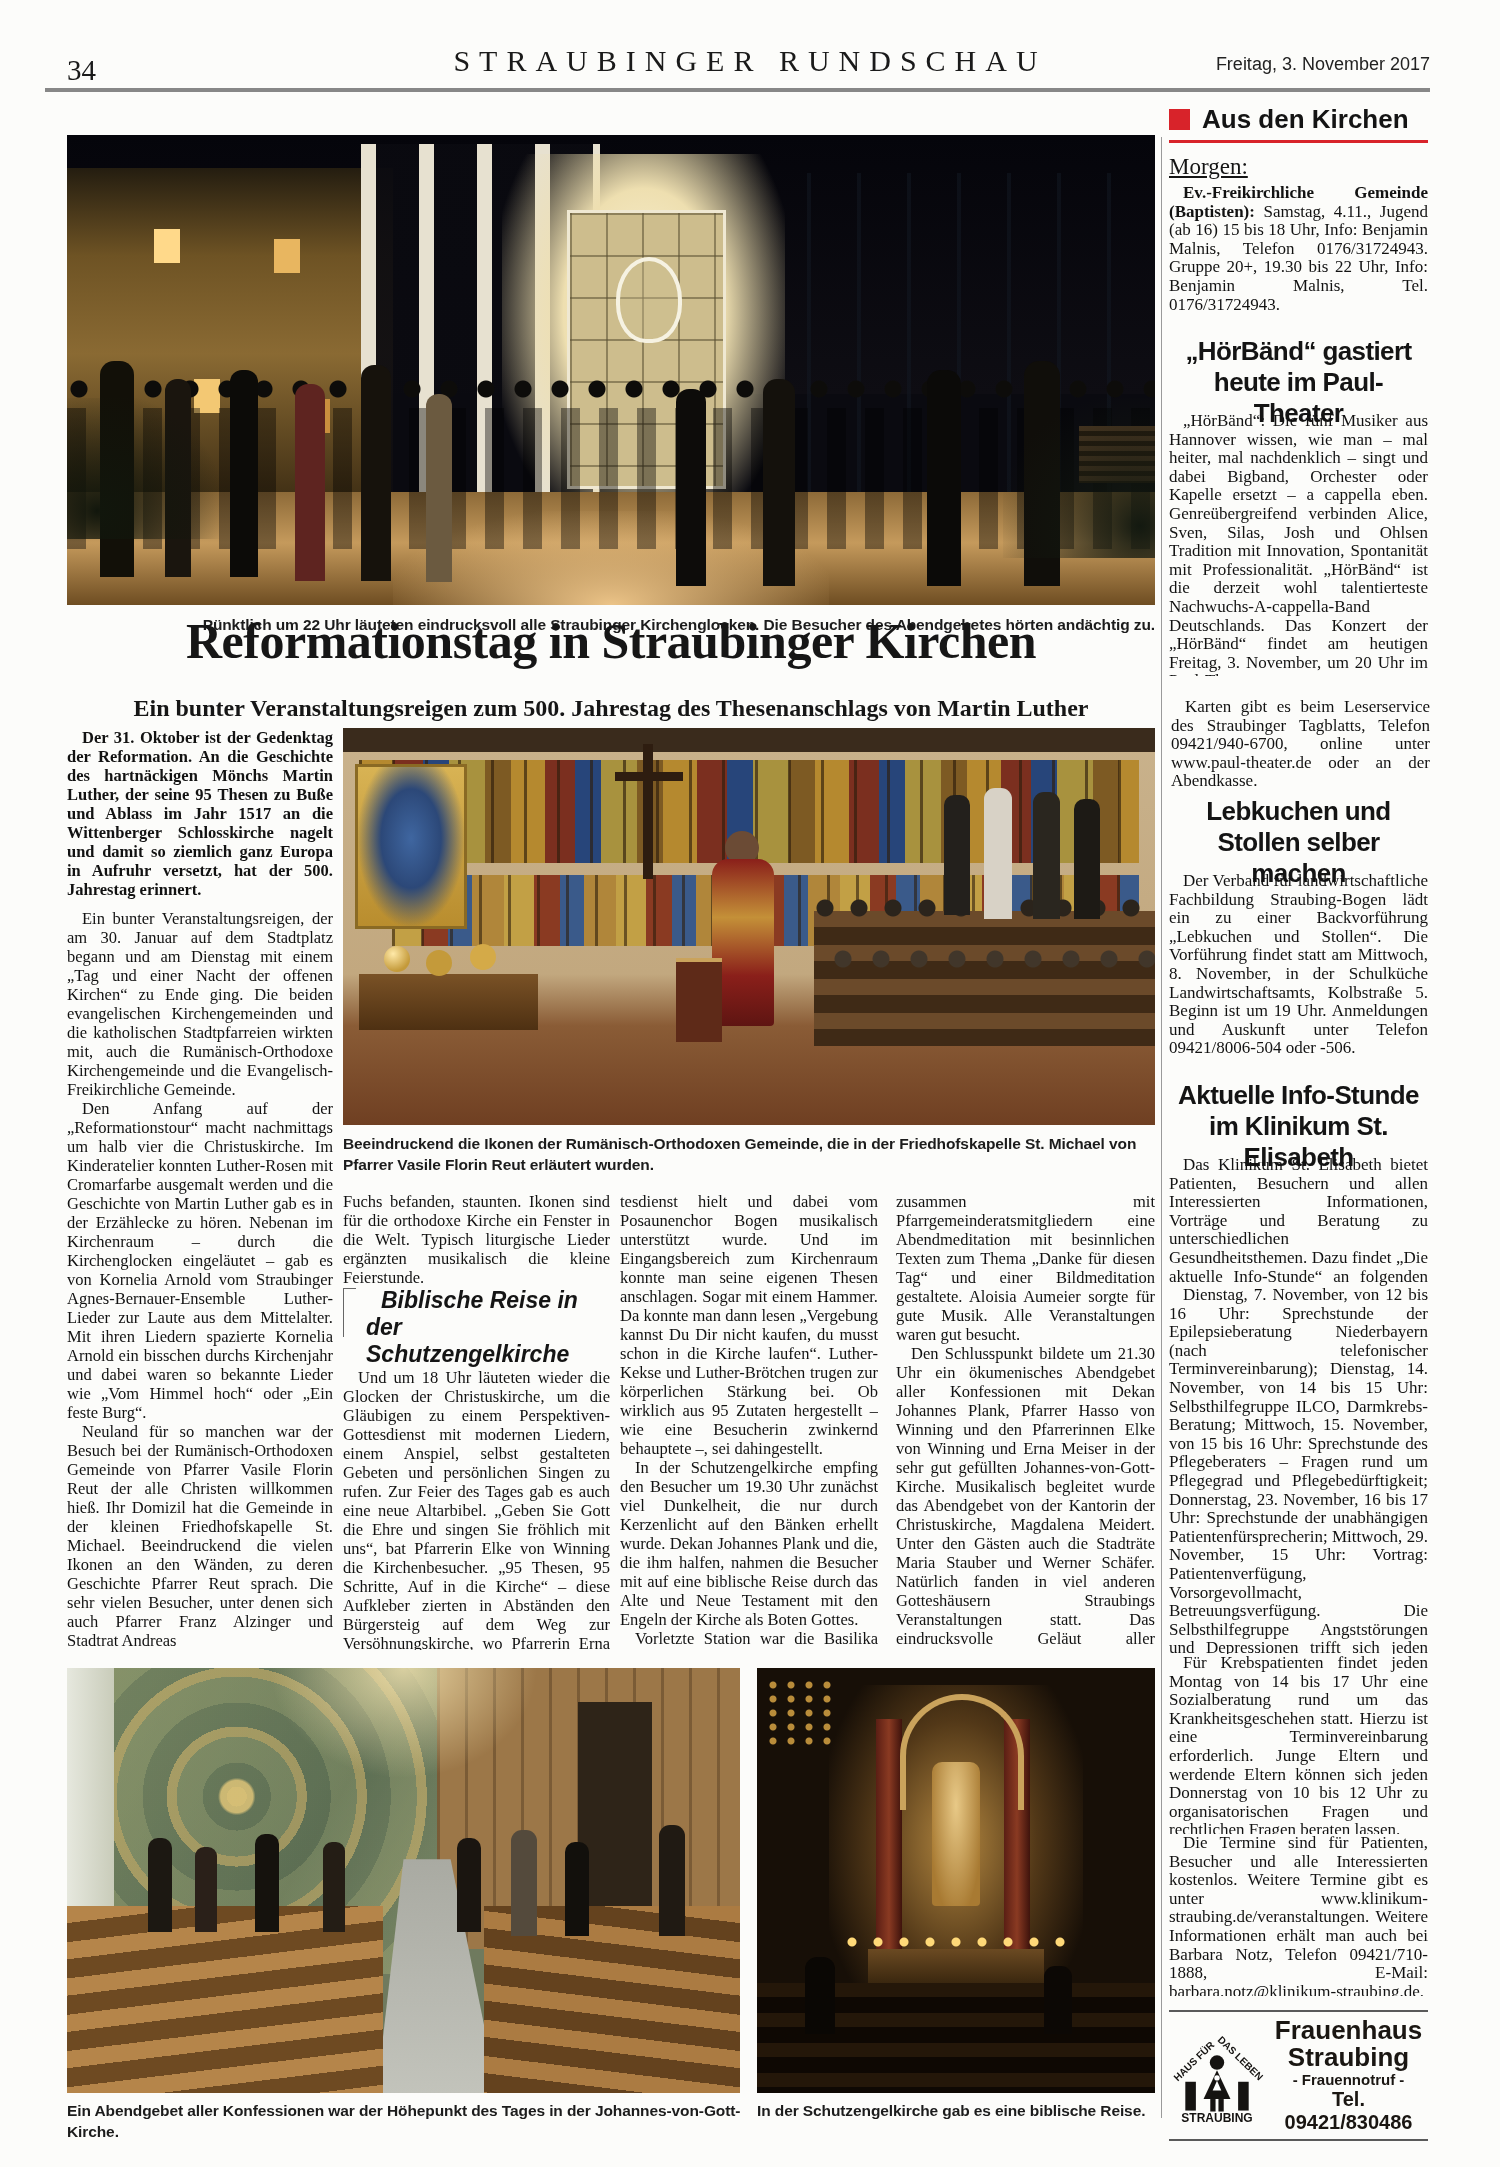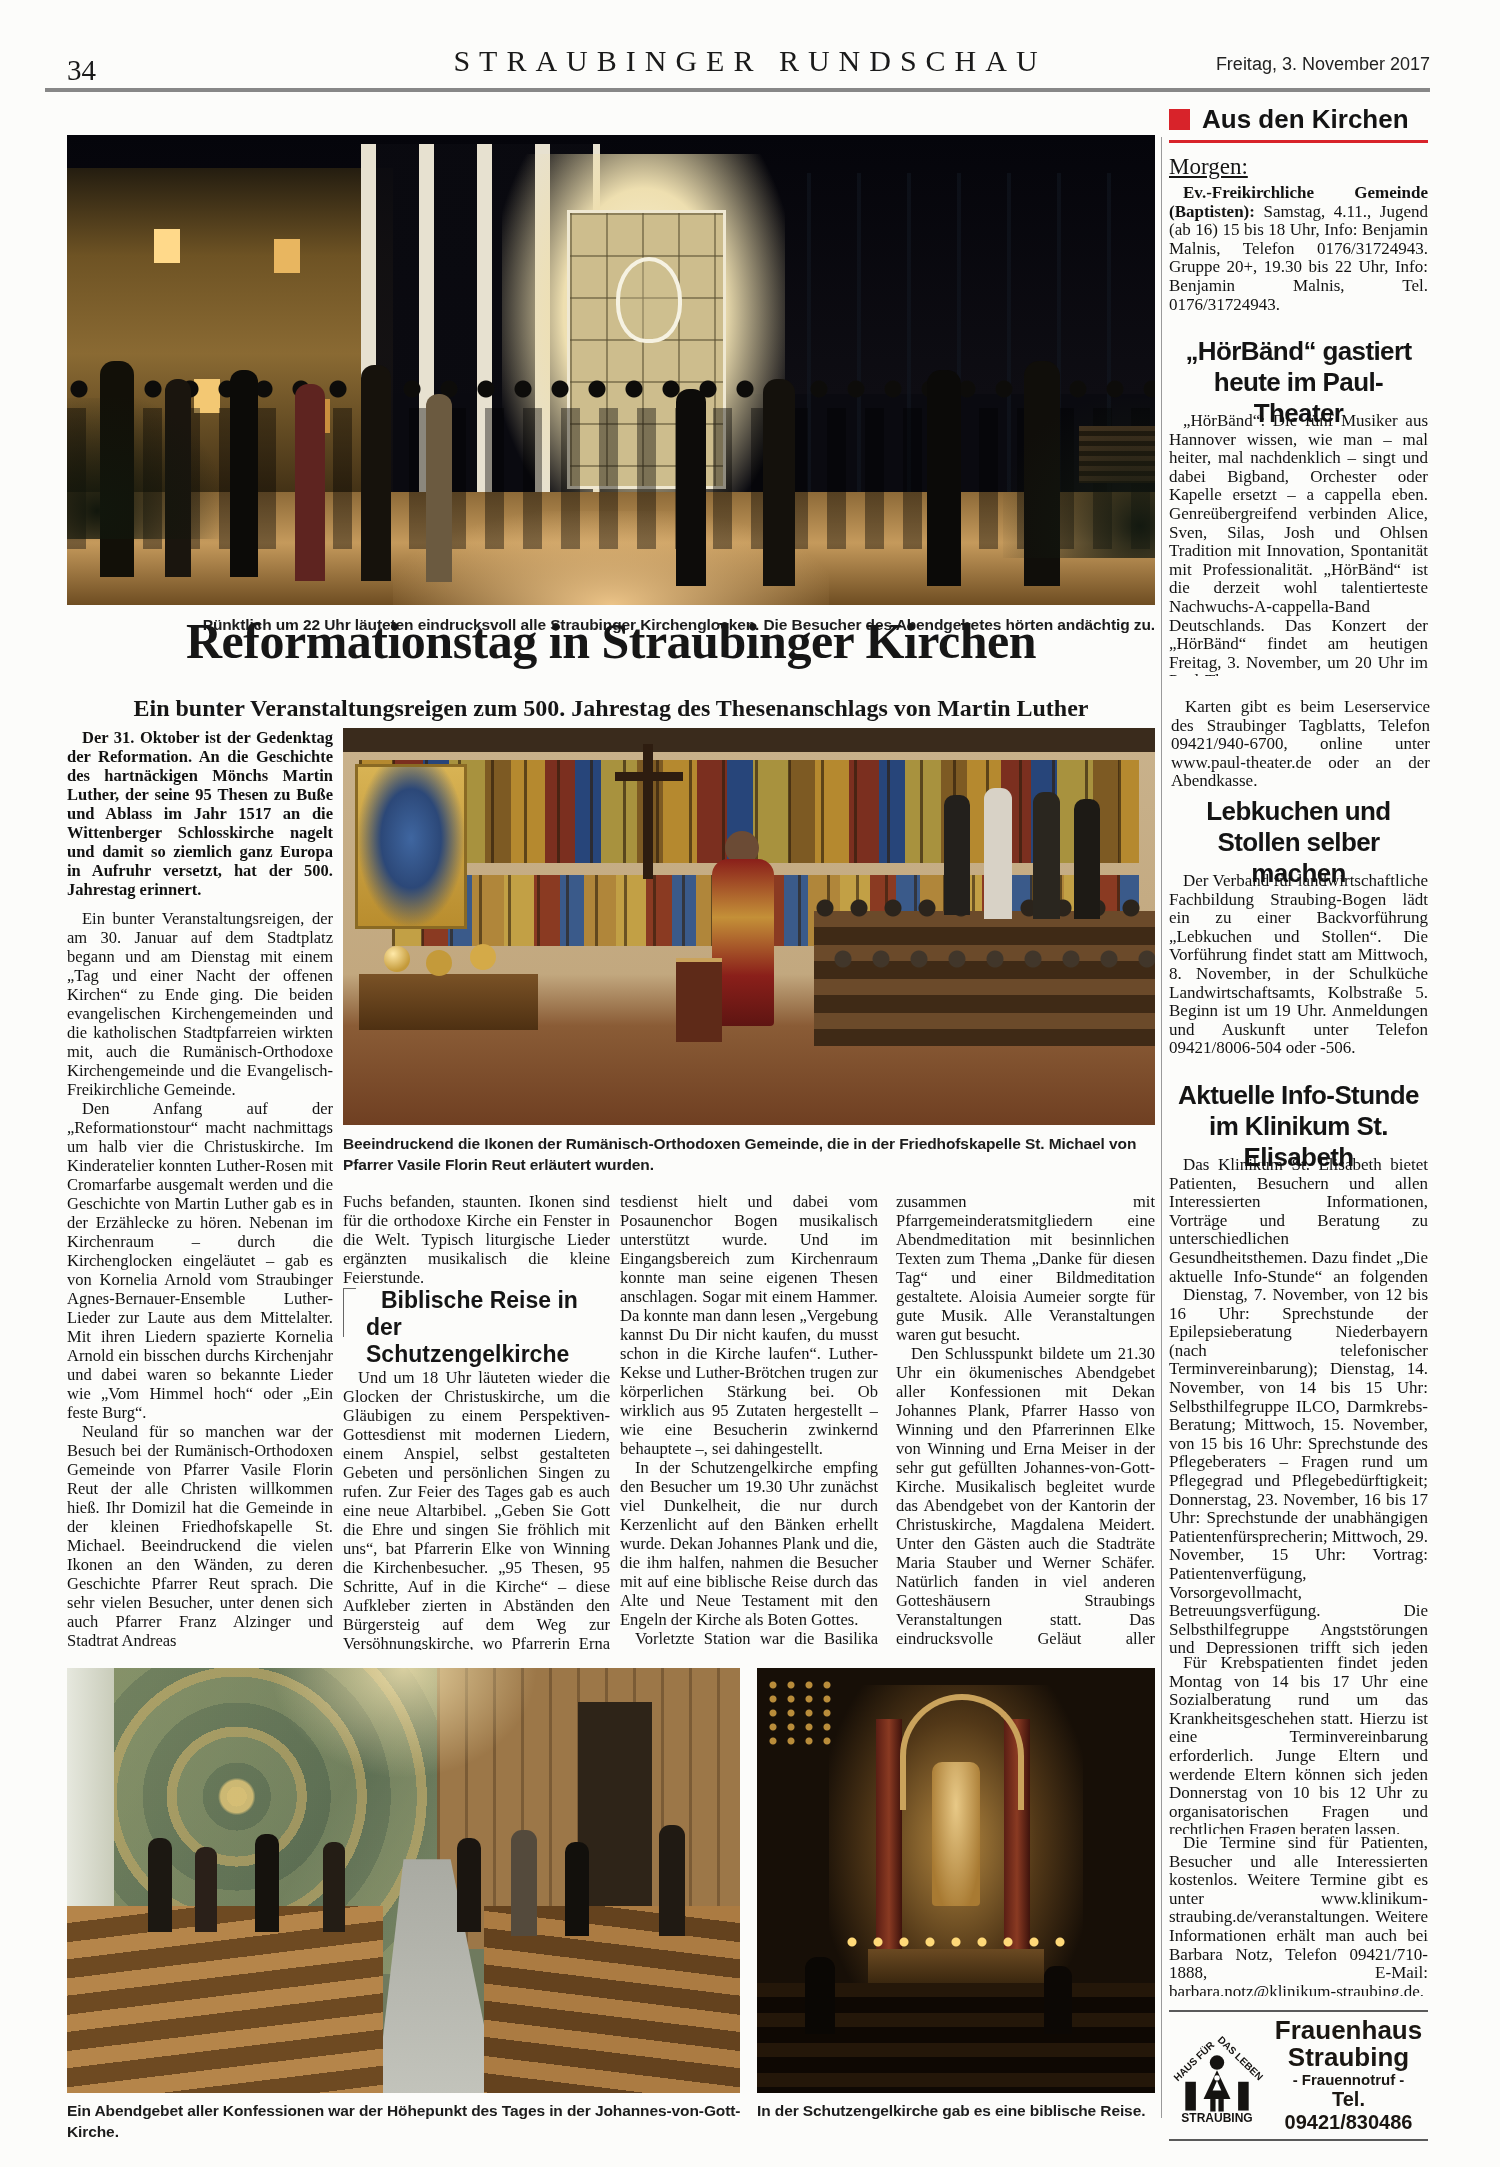--- a/index.html
+++ b/index.html
@@ -17,21 +17,21 @@
   .photo *{position:absolute;}
   
   .cap{font-family:"Liberation Sans",sans-serif;font-weight:700;font-size:15.5px;
        letter-spacing:-0.1px;color:#1c1c1c;line-height:21px;}
   .headline{font-size:50px;font-weight:700;letter-spacing:-0.5px;text-align:center;color:#161616;line-height:52px;}
   .subheadline{font-size:24px;font-weight:700;text-align:center;color:#161616;line-height:28px;}
   .bodycol{font-size:16.5px;line-height:19px;text-align:justify;color:#121212;overflow:hidden;hyphens:auto;}
   .bodycol p{margin:0;text-indent:15px;}
   .bodycol p.ni{text-indent:0;}
   .bodycol p.lead{font-weight:700;margin-bottom:10px;}
-  .subhead2{position:relative;font-family:"Liberation Sans",sans-serif;font-weight:700;
+  .subhead2{position:relative;font-family:"Liberation Sans",sans-serif;font-style:italic;font-weight:700;
             font-size:23px;line-height:27px;text-align:left;text-indent:0;color:#151515;
             margin:14px 0 12px 0;padding-left:23px;}
   .subhead2::before{content:"";position:absolute;left:0;top:1px;width:12px;height:48px;
             border-left:1px solid #666;border-top:1px solid #666;}
   
   .sb-head{display:flex;align-items:center;gap:12px;font-family:"Liberation Sans",sans-serif;
            font-weight:800;font-size:26px;color:#141414;}
   .redsq{width:21px;height:21px;background:#d8232a;flex:0 0 auto;}
   .red-rule{height:3px;background:#d8232a;}
   .morgen{font-size:23px;text-decoration:underline;color:#141414;}

